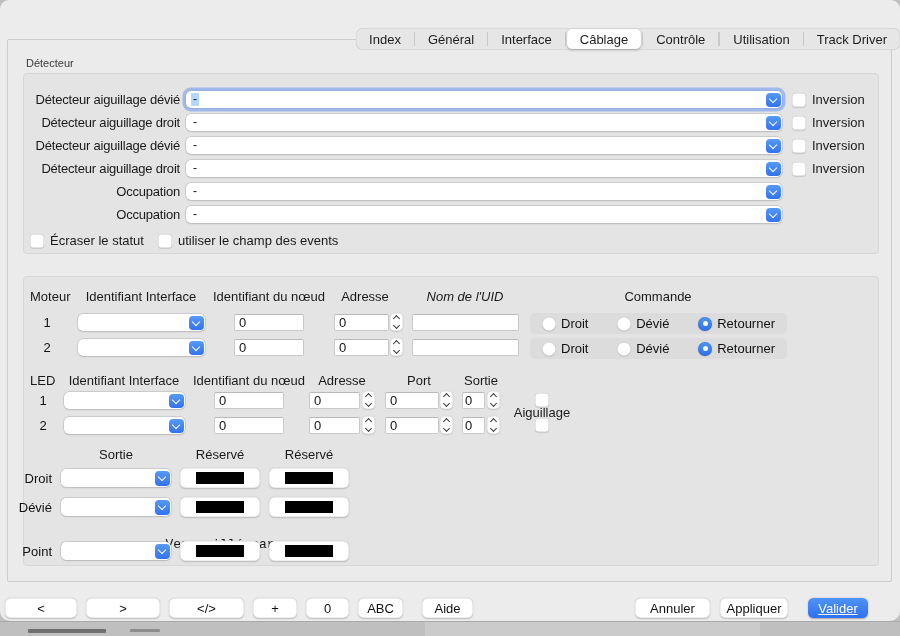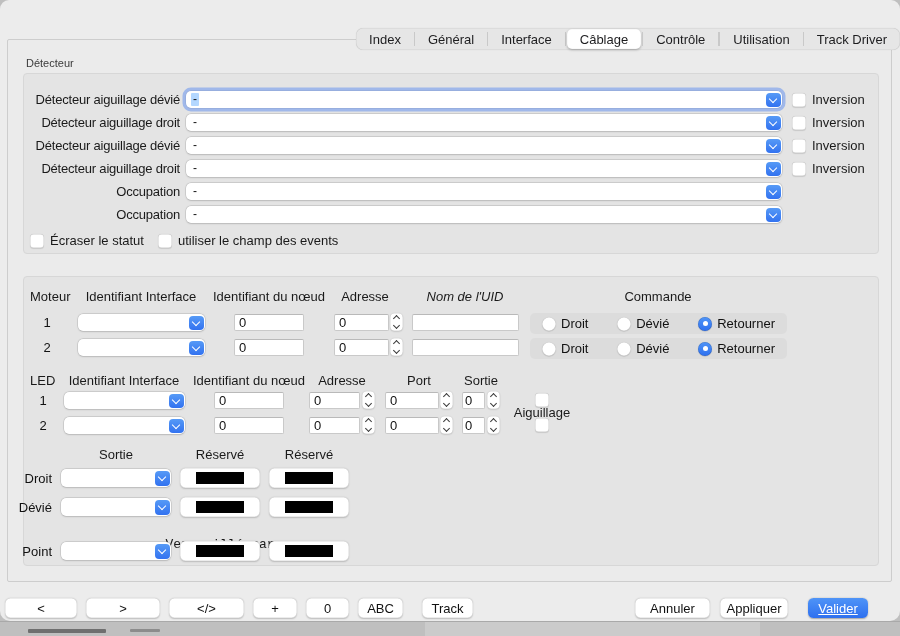--- a/index.html
+++ b/index.html
@@ -377,19 +377,19 @@
     </div>
   </div>
 
   <div class="toolbar">
     <button class="tb" style="width:72px;">&lt;</button>
     <button class="tb" style="width:74px;margin-left:9px;">&gt;</button>
     <button class="tb" style="width:75px;margin-left:9px;">&lt;/&gt;</button>
     <button class="tb" style="width:44px;margin-left:9px;">+</button>
     <button class="tb" style="width:43px;margin-left:9px;">0</button>
     <button class="tb" style="width:45px;margin-left:9px;">ABC</button>
-    <button class="tb" style="width:51px;margin-left:19px;">Track</button>
+    <button class="tb" style="width:51px;margin-left:19px;">Aide</button>
     <span class="spacer"></span>
     <button class="tb" style="width:75px;text-align:center;">Annuler</button>
     <button class="tb" style="width:68px;margin-left:10px;">Appliquer</button>
     <button class="tb primary" style="width:60px;margin-left:20px;">Valider</button>
   </div>
 </div>
 
 </body></html>

